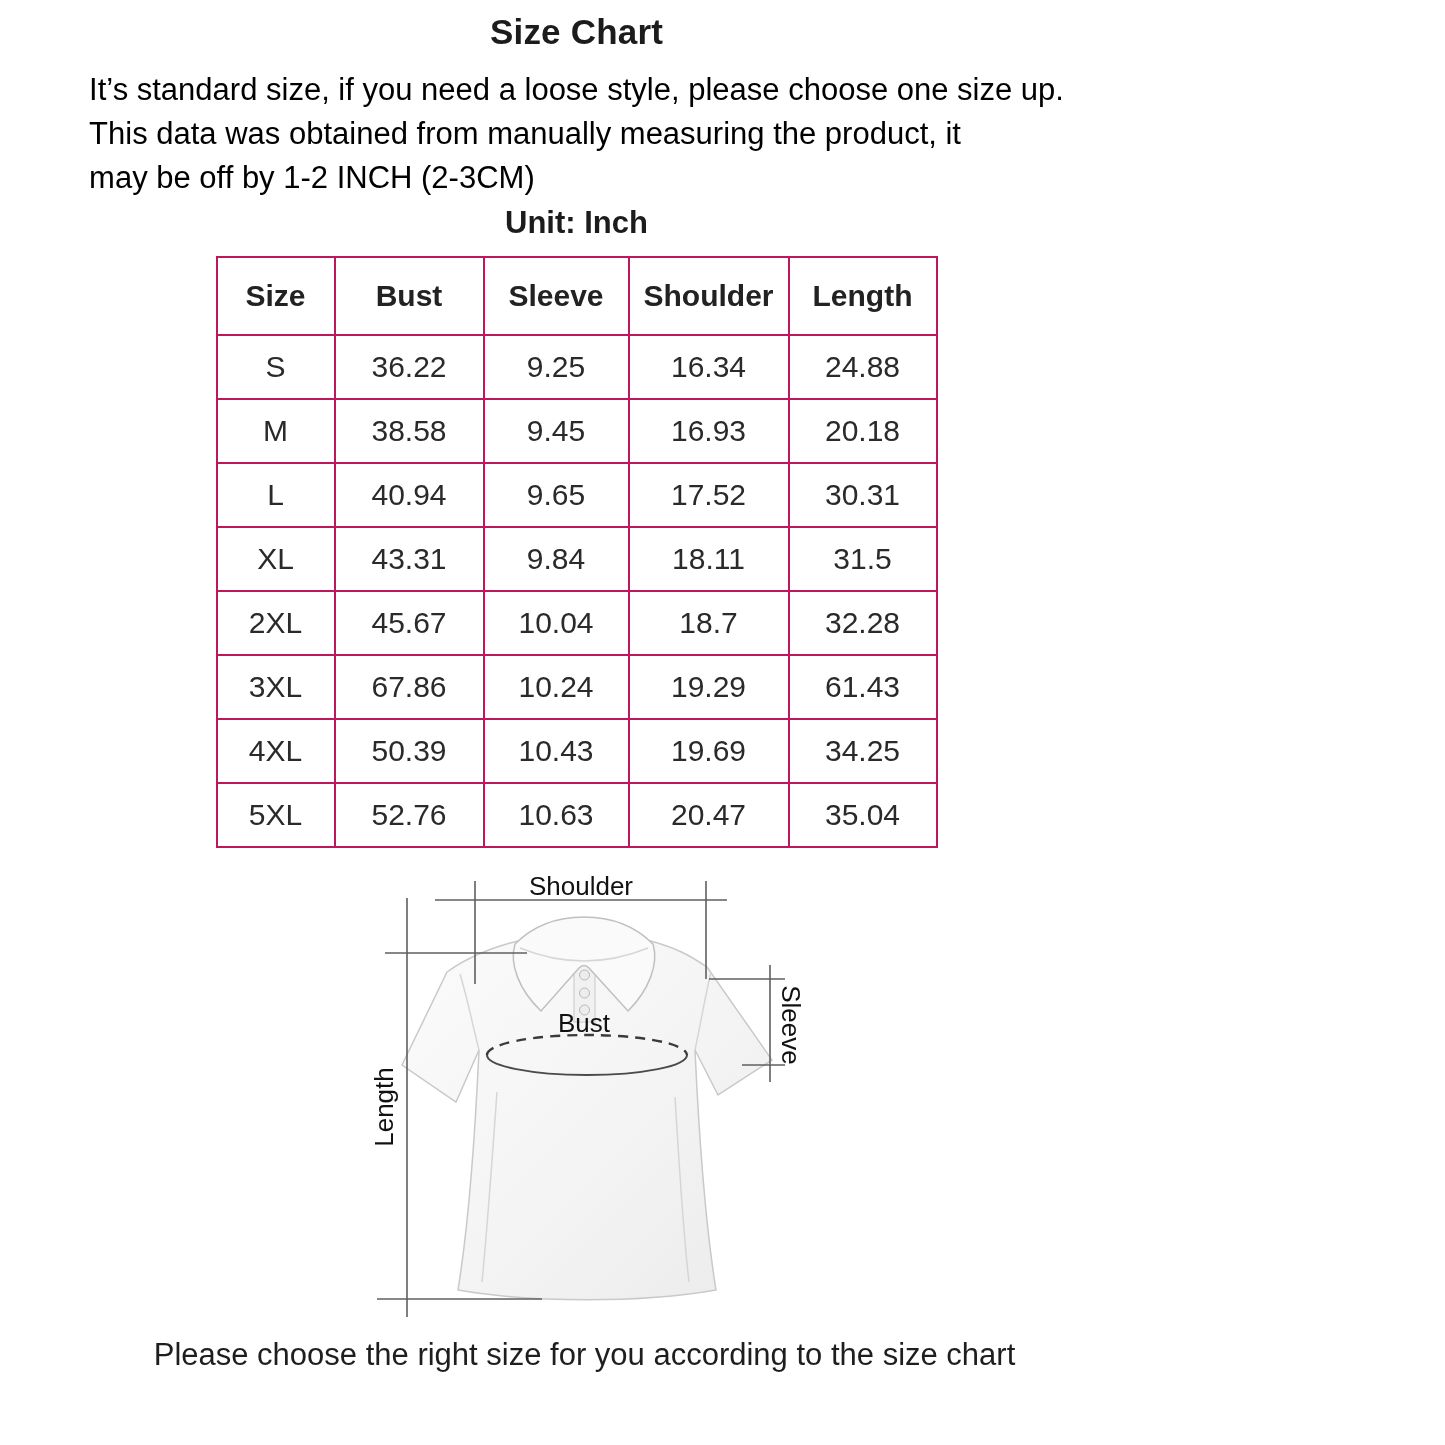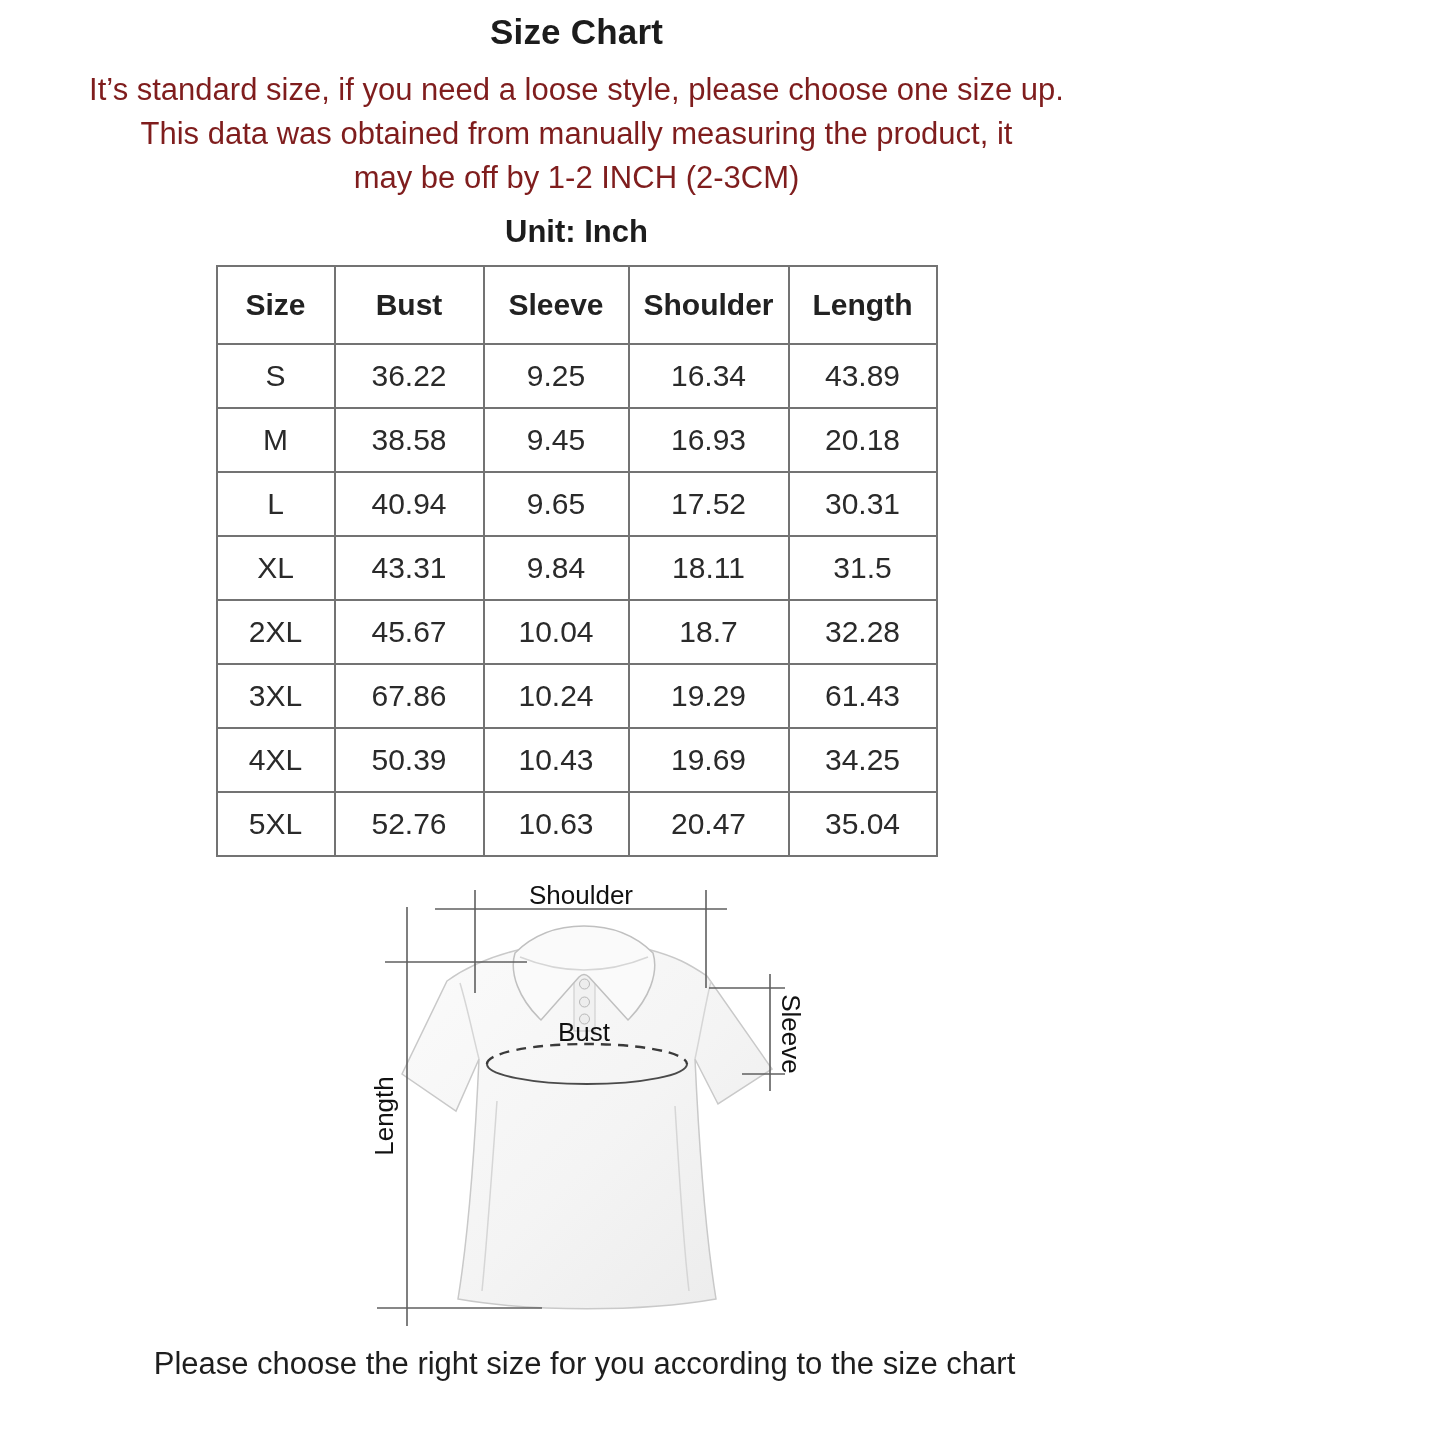--- a/index.html
+++ b/index.html
@@ -10,34 +10,34 @@
     overflow: hidden;
   }
   .page { width: 1153px; height: 1445px; display: flex; flex-direction: column; align-items: center; }
 
   .title {
     margin-top: 12px; font-size: 35px; font-weight: 700; line-height: 40px;
     letter-spacing: 0.2px; text-align: center;
   }
   .subtitle {
     margin-top: 16px; font-size: 31px; font-weight: 400; line-height: 44px;
-    text-align: center; color: #7f1d1d;
+    color: #000000;
   }
   .unit {
-    margin-top: 12px; font-size: 31px; font-weight: 700; line-height: 40px; text-align: center;
+    margin-top: 3px; font-size: 31px; font-weight: 700; line-height: 40px; text-align: center;
   }
 
   table.size-table {
     margin-top: 13px;
     border-collapse: collapse;
     table-layout: fixed;
     width: 720px;
   }
   table.size-table th, table.size-table td {
-    border: 2px solid #737373;
+    border: 2px solid #be185d;
     text-align: center; vertical-align: middle;
     color: #2a2a2a;
     font-size: 30px;
     padding: 0;
   }
   table.size-table th { height: 76px; font-weight: 700; color: #222; }
   table.size-table td { height: 62px; font-weight: 400; }
 
   .diagram { margin-top: 14px; width: 500px; height: 460px; }
   .diagram svg { display: block; }
@@ -82,21 +82,21 @@
           <th>Shoulder</th>
           <th>Length</th>
         </tr>
     </thead>
     <tbody>
         <tr>
           <td>S</td>
           <td>36.22</td>
           <td>9.25</td>
           <td>16.34</td>
-          <td>43.89</td>
+          <td>24.88</td>
         </tr>
         <tr>
           <td>M</td>
           <td>38.58</td>
           <td>9.45</td>
           <td>16.93</td>
           <td>20.18</td>
         </tr>
         <tr>
           <td>L</td>

